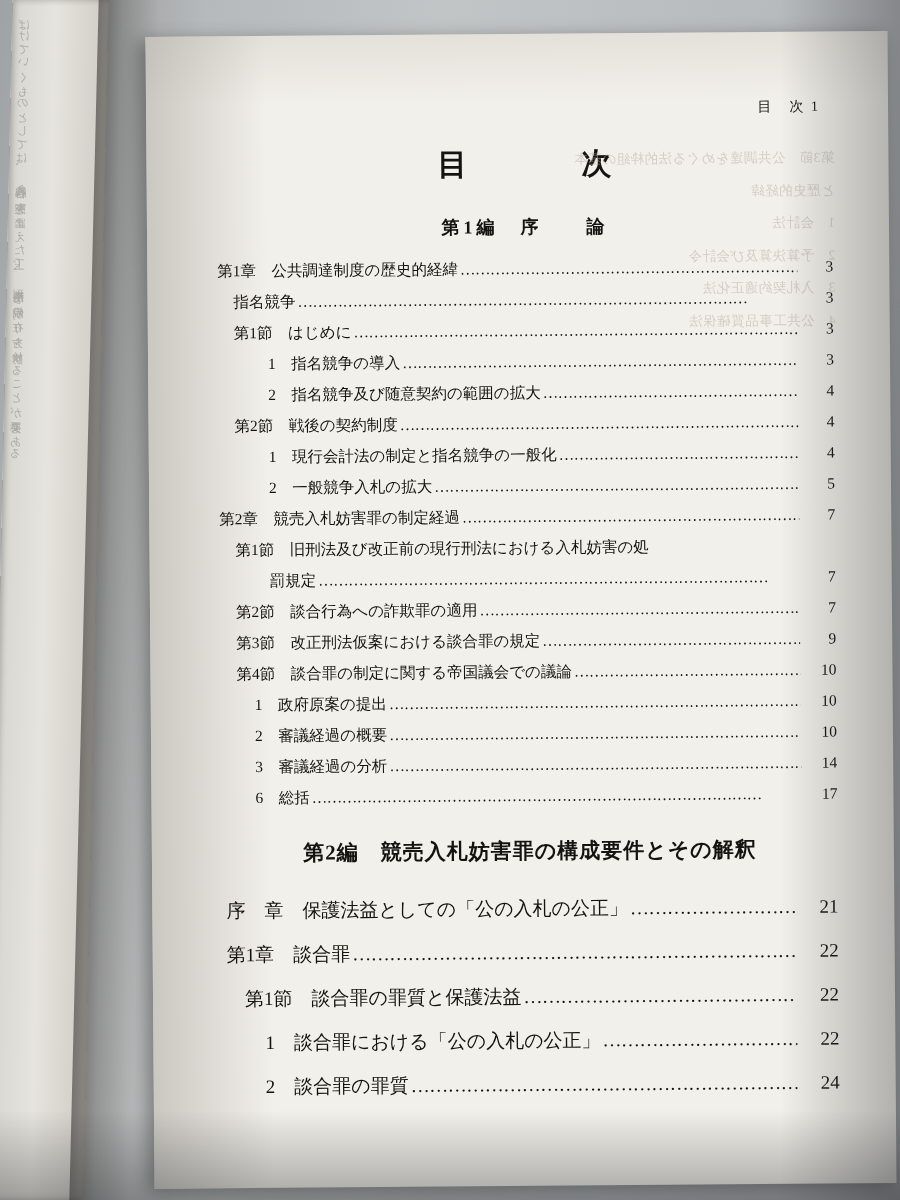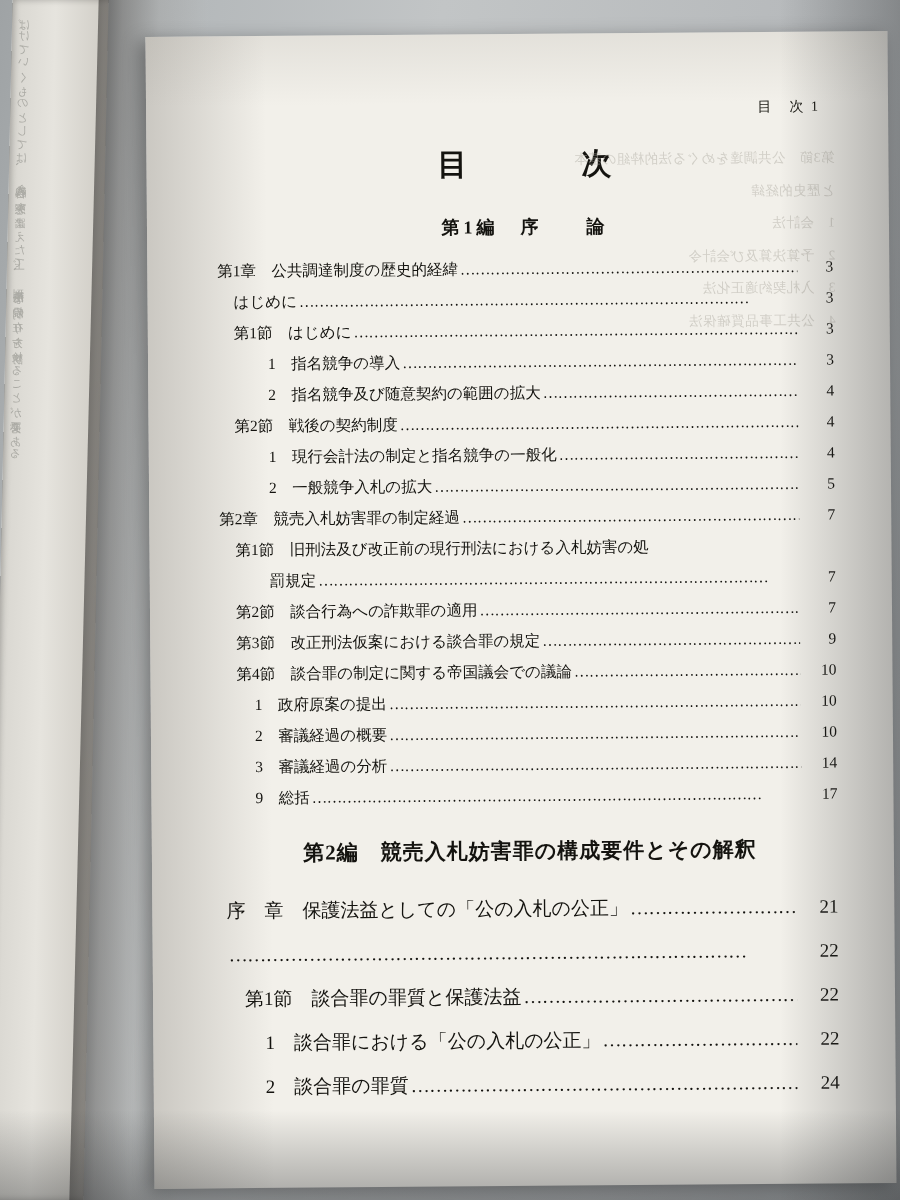--- a/index.html
+++ b/index.html
@@ -232,21 +232,21 @@
 
       <div class="toc">
 
         <div class="entry i0">
           <span class="label">第1章　公共調達制度の歴史的経緯</span>
           <span class="leader">………………………………………………………………………………</span>
           <span class="page-no">3</span>
         </div>
 
         <div class="entry i1">
-          <span class="label">はじめに</span>
+          <span class="label">指名競争</span>
           <span class="leader">………………………………………………………………………………</span>
           <span class="page-no">3</span>
         </div>
 
         <div class="entry i1">
           <span class="label">第1節　はじめに</span>
           <span class="leader">………………………………………………………………………………</span>
           <span class="page-no">3</span>
         </div>
 
@@ -326,38 +326,39 @@
           <span class="page-no">10</span>
         </div>
 
         <div class="entry i2">
           <span class="label">3　審議経過の分析</span>
           <span class="leader">………………………………………………………………………………</span>
           <span class="page-no">14</span>
         </div>
 
         <div class="entry i2">
-          <span class="label">9　総括</span>
+          <span class="label">6　総括</span>
           <span class="leader">………………………………………………………………………………</span>
           <span class="page-no">17</span>
         </div>
 
       </div>
 
       <div class="part-title-2">第2編　競売入札妨害罪の構成要件とその解釈</div>
 
       <div class="toc">
 
         <div class="entry big i0">
           <span class="label">序　章　保護法益としての「公の入札の公正」</span>
           <span class="leader">…………………………………………………………………………</span>
           <span class="page-no">21</span>
         </div>
 
         <div class="entry big i0">
+          <span class="label">第1章　談合罪</span>
           <span class="leader">…………………………………………………………………………</span>
           <span class="page-no">22</span>
         </div>
 
         <div class="entry big i1">
           <span class="label">第1節　談合罪の罪質と保護法益</span>
           <span class="leader">…………………………………………………………………………</span>
           <span class="page-no">22</span>
         </div>
 

